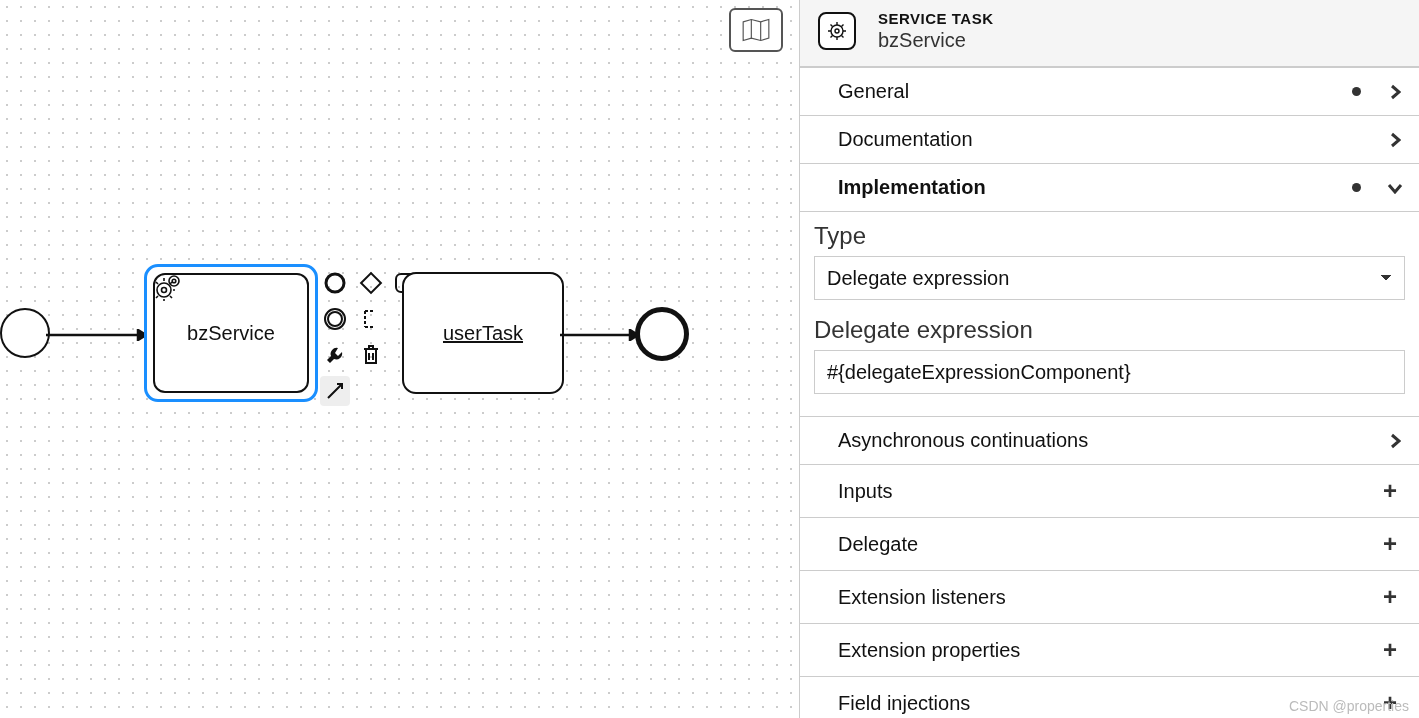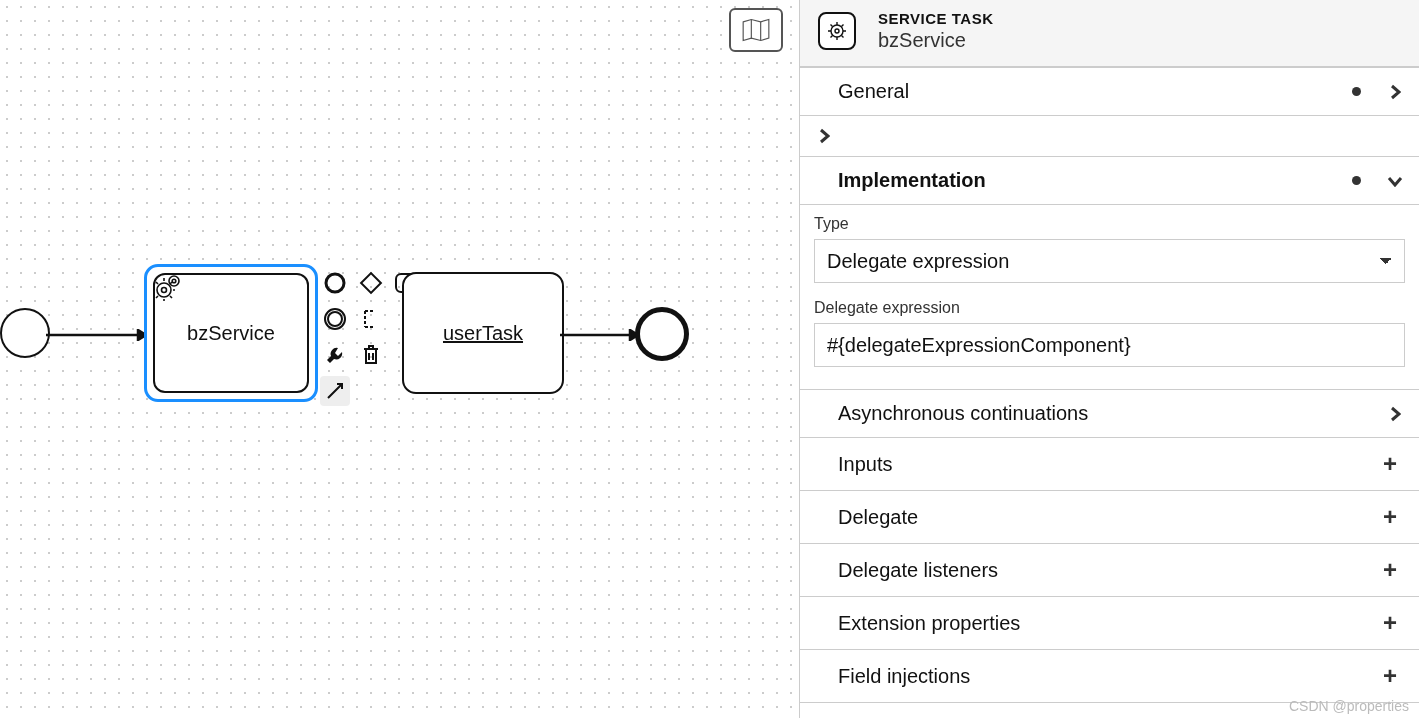--- a/index.html
+++ b/index.html
@@ -43,21 +43,21 @@
 
   .sect, .sect-add { display:flex; align-items:center; padding:12px 14px 12px 14px; border-bottom:1px solid var(--bd); cursor:pointer; position:relative; }
   .sect-title { font-size:20px; color:var(--fg); flex:1;margin-left:24px; }
   .sect.open .sect-title { font-weight:700; }
   .sect .dot, .sect-add .dot { width:9px; height:9px; border-radius:50%; background:var(--dot); margin-right:24px; }
   .sect .chev svg, .sect-add .chev svg { stroke:#333; stroke-width:3; fill:none; }
   .sect .chev { display:flex; align-items:center; justify-content:center; width:20px; }
   .plus { font-size:24px; font-weight:700; color:#333; width:30px; text-align:center; }
 
   .sect-body { padding:10px 14px 22px 14px; border-bottom:1px solid var(--bd); }
-  .field-label { font-size:16px; color:#333; margin-bottom:6px; }
+  .field-label { font-size:24px; color:#333; margin-bottom:6px; }
   .select, .input { width:100%; height:44px; border:1px solid var(--bd); font-size:20px; padding:0 12px; box-sizing:border-box; background:#fff; color:#111; font-family:inherit; }
   .select { appearance:none; -webkit-appearance:none; background-image:linear-gradient(45deg,transparent 50%,#333 50%),linear-gradient(135deg,#333 50%,transparent 50%); background-position:calc(100% - 18px) 50%, calc(100% - 12px) 50%; background-size:6px 6px,6px 6px; background-repeat:no-repeat; }
   .input { }
 
   .watermark { position:absolute; right:10px; bottom:4px; font-size:14px; color:#bbb; font-family:sans-serif; }
 </style>
 </head>
 <body>
 
 <div class="app">
@@ -199,20 +199,21 @@
         <span class="sect-title">General</span>
         <span class="dot"></span>
         <span class="chev">
             <svg width="12" height="16">
               <path d="M3 2l7 6-7 6"></path>
             </svg>
           </span>
       </div>
 
       <div class="sect">
+        <span class="sect-title">Documentation</span>
         <span class="chev">
             <svg width="12" height="16">
               <path d="M3 2l7 6-7 6"></path>
             </svg>
           </span>
       </div>
 
       <div class="sect open">
         <span class="sect-title">Implementation</span>
         <span class="dot"></span>
@@ -243,21 +244,21 @@
 
       <div class="sect-add">
         <span class="sect-title">Inputs</span>
         <span class="plus">+</span>
       </div>
       <div class="sect-add">
         <span class="sect-title">Delegate</span>
         <span class="plus">+</span>
       </div>
       <div class="sect-add">
-        <span class="sect-title">Delegate listeners</span>
+        <span class="sect-title">Extension listeners</span>
         <span class="plus">+</span>
       </div>
       <div class="sect-add">
         <span class="sect-title">Extension properties</span>
         <span class="plus">+</span>
       </div>
       <div class="sect-add">
         <span class="sect-title">Field injections</span>
         <span class="plus">+</span>
       </div>

